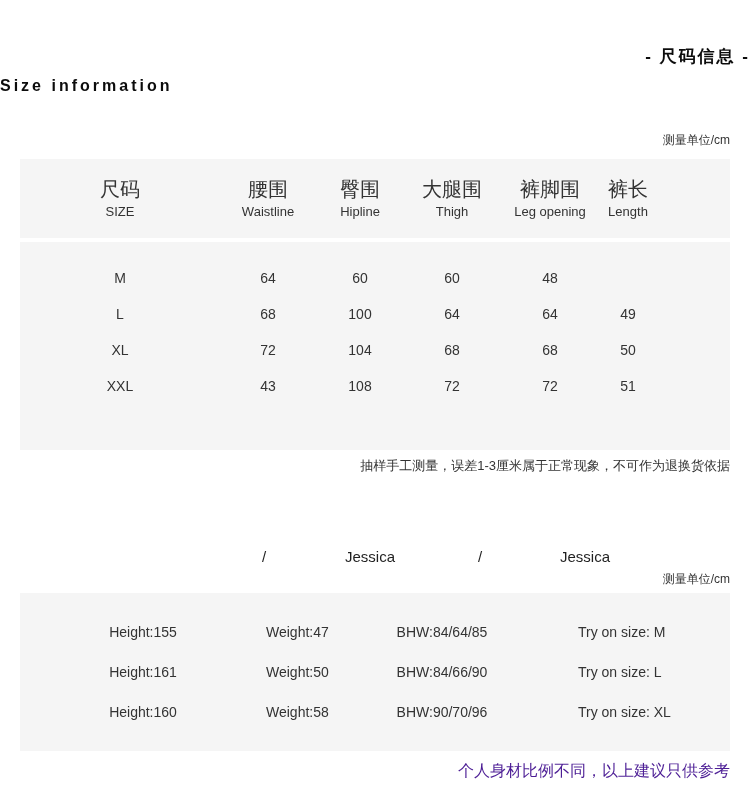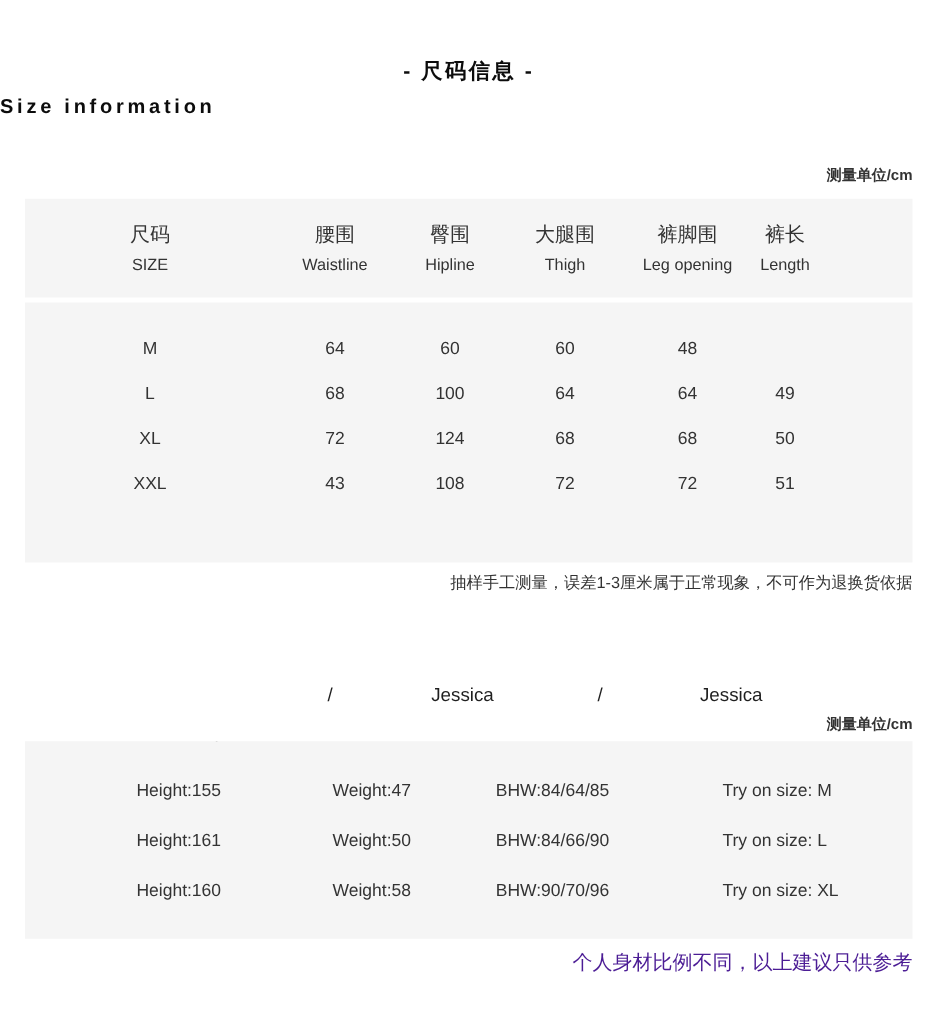--- a/index.html
+++ b/index.html
@@ -4,41 +4,41 @@
 <style>
   html,body { margin:0; padding:0; }
   body {
     width:750px; height:810px; background:#ffffff; position:relative;
     font-family:"Liberation Sans","DejaVu Sans",sans-serif; color:#333333;
     overflow:hidden;
   }
   .abs { position:absolute; }
 
   .title-zh {
-    top:45px; left:0; width:750px; text-align:center;
+    top:45px; left:0; width:750px; text-align:right;
     font-size:17px; font-weight:bold; letter-spacing:2px; color:#0c0c0c;
   }
   .title-en {
     top:77px; left:0; width:750px; text-align:left;
     font-size:16px; font-weight:bold; letter-spacing:3px; color:#0c0c0c;
   }
-  .unit-label { font-size:12px; color:#333; line-height:16px;font-weight:bold; }
+  .unit-label { font-size:12px; color:#333; line-height:16px; }
   .unit-1 { top:132px; right:20px; }
   .unit-2 { top:571px; right:20px; }
 
   .panel { background:#f5f5f5; }
 
   
   .grid6 { display:grid; grid-template-columns:200px 96px 88px 96px 100px 56px 1fr; }
   .size-head {
     top:159px; left:20px; width:710px; height:79px;
     align-content:center; padding-top:4px; box-sizing:border-box;
   }
   .size-head .cell { text-align:center; white-space:nowrap; }
-  .size-head .zh { font-size:16px; line-height:22px; color:#333; }
+  .size-head .zh { font-size:20px; line-height:22px; color:#333; }
   .size-head .en { font-size:13px; line-height:23px; color:#333; }
 
   .size-body {
     top:242px; left:20px; width:710px; height:208px;
     padding-top:18px; box-sizing:border-box;
   }
   .size-row { height:36px; line-height:36px; }
   .size-row .cell { text-align:center; white-space:nowrap; font-size:14px; color:#333; }
 
   .note {
@@ -118,21 +118,21 @@
     <div class="cell">L</div>
     <div class="cell">68</div>
     <div class="cell">100</div>
     <div class="cell">64</div>
     <div class="cell">64</div>
     <div class="cell">49</div>
   </div>
   <div class="grid6 size-row">
     <div class="cell">XL</div>
     <div class="cell">72</div>
-    <div class="cell">124</div>
+    <div class="cell">104</div>
     <div class="cell">68</div>
     <div class="cell">68</div>
     <div class="cell">50</div>
   </div>
   <div class="grid6 size-row">
     <div class="cell">XXL</div>
     <div class="cell">43</div>
     <div class="cell">108</div>
     <div class="cell">72</div>
     <div class="cell">72</div>

